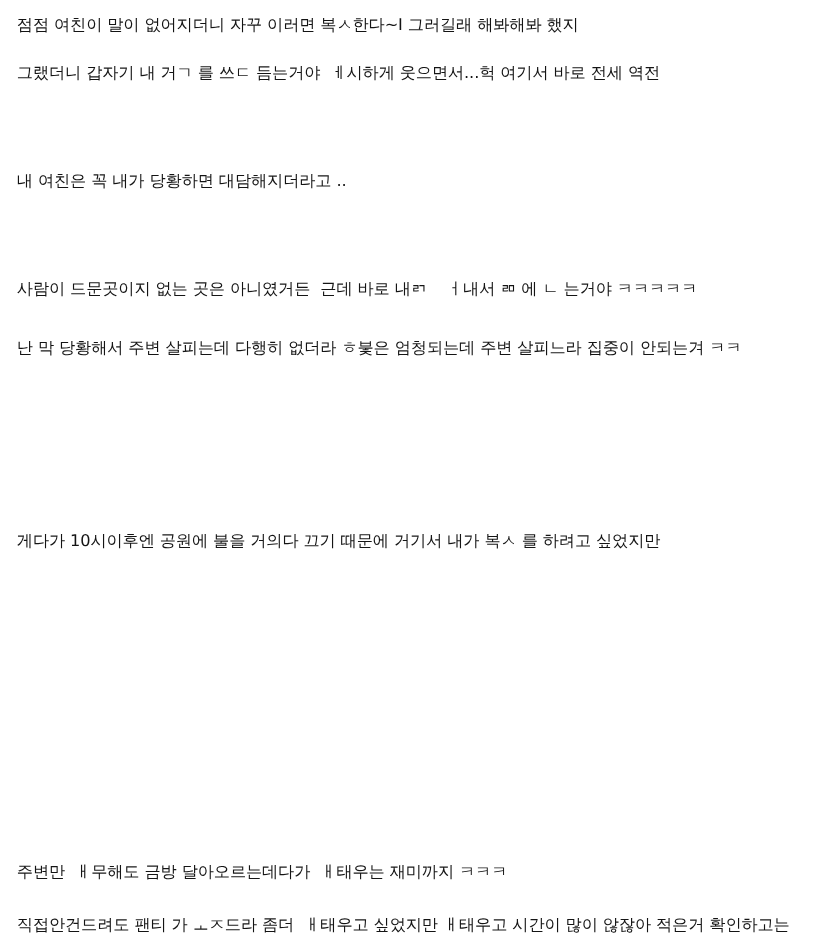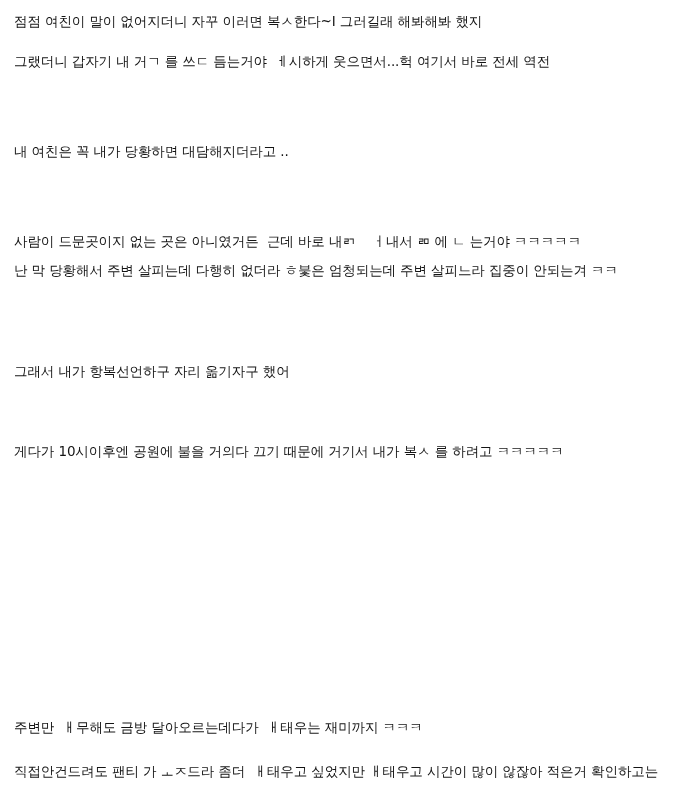--- a/index.html
+++ b/index.html
@@ -31,18 +31,17 @@
   }
 </style>
 </head>
 <body>
 
 <div class="page">
   <div class="line" style="top:12px">점점 여친이 말이 없어지더니 자꾸 이러면 복ㅅ한다~I 그러길래 해봐해봐 했지</div>
   <div class="line" style="top:52px">그랬더니 갑자기 내 거ㄱ 를 쓰ㄷ 듬는거야  ㅔ시하게 웃으면서...헉 여기서 바로 전세 역전</div>
   <div class="line" style="top:142px">내 여친은 꼭 내가 당황하면 대담해지더라고 ..</div>
   <div class="line" style="top:232px">사람이 드문곳이지 없는 곳은 아니였거든  근데 바로 내ㄺ    ㅓ내서 ㄻ 에 ㄴ 는거야 ㅋㅋㅋㅋㅋ</div>
-  <div class="line" style="top:261px">난 막 당황해서 주변 살피는데 다행히 없더라 ㅎ붗은 엄청되는데 주변 살피느라 집중이 안되는겨 ㅋㅋ</div>
-  <div class="line" style="top:362px">그래서 내가 항복선언하구 자리 옮기자구 했어</div>
-  <div class="line" style="top:442px">게다가 10시이후엔 공원에 불을 거의다 끄기 때문에 거기서 내가 복ㅅ 를 하려고 ㅋㅋㅋㅋㅋ</div>
+  <div class="line" style="top:281px">난 막 당황해서 주변 살피는데 다행히 없더라 ㅎ붗은 엄청되는데 주변 살피느라 집중이 안되는겨 ㅋㅋ</div>
+  <div class="line" style="top:442px">게다가 10시이후엔 공원에 불을 거의다 끄기 때문에 거기서 내가 복ㅅ 를 하려고 싶었지만</div>
   <div class="line" style="top:718px">주변만  ㅐ무해도 금방 달아오르는데다가  ㅐ태우는 재미까지 ㅋㅋㅋ</div>
   <div class="line" style="top:762px">직접안건드려도 팬티 가 ㅗㅈ드라 좀더  ㅐ태우고 싶었지만 ㅐ태우고 시간이 많이 않잖아 적은거 확인하고는</div>
 </div>
 
 </body></html>

